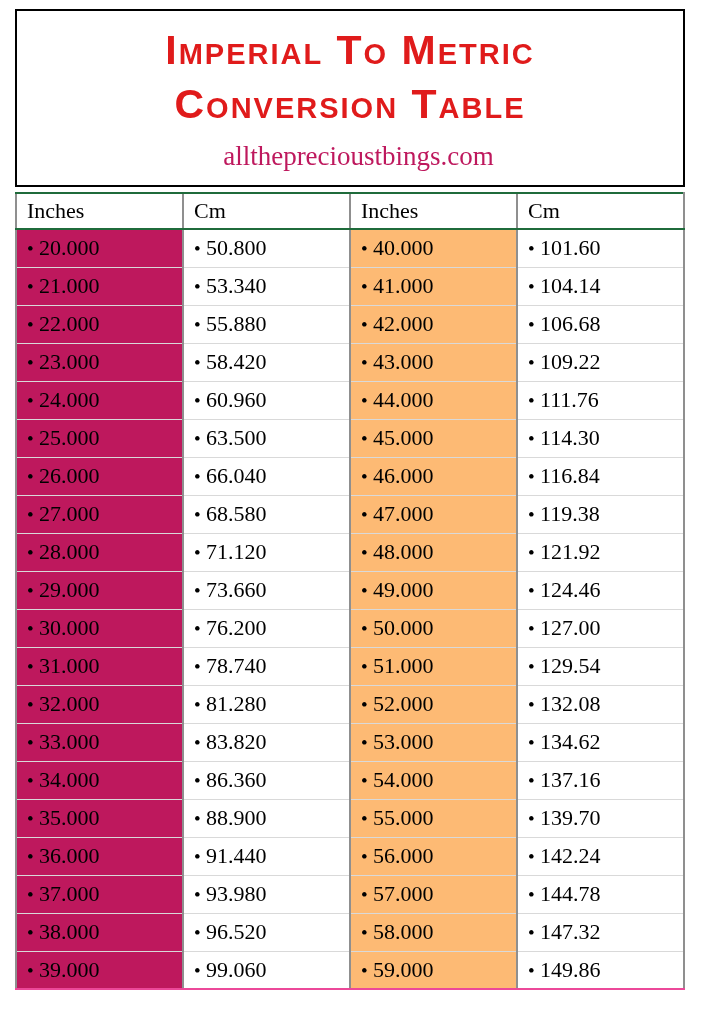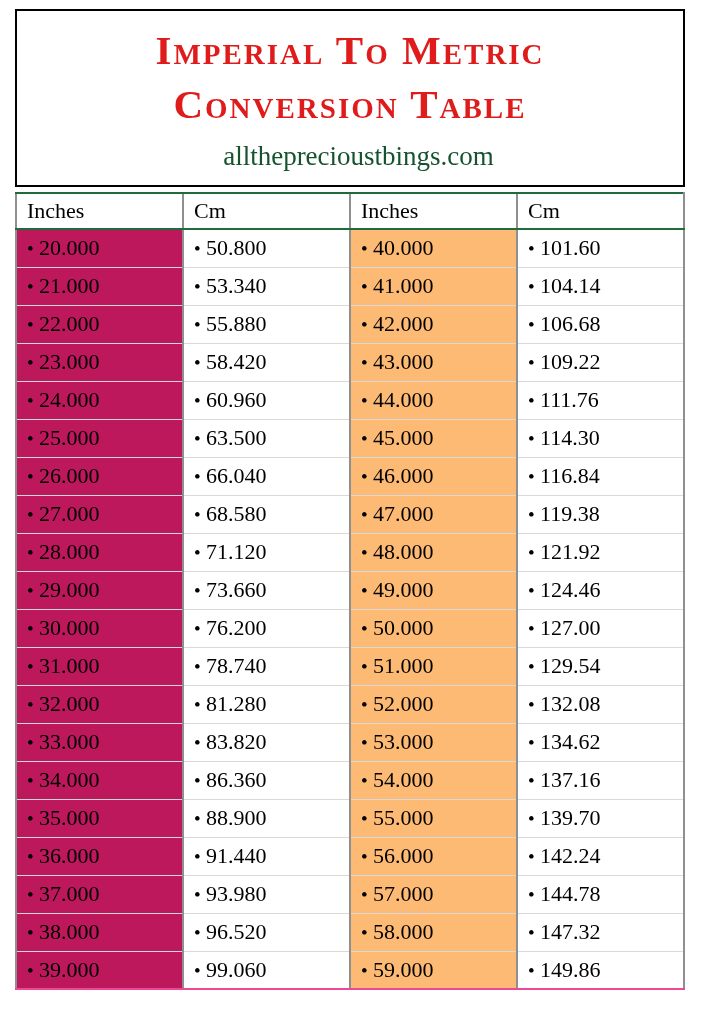--- a/index.html
+++ b/index.html
@@ -25,31 +25,31 @@
     margin: 9px 17px 0 15px;
     border: 2px solid #000000;
     background: #ffffff;
     padding: 12px 0 6px 0;
     text-align: center;
     box-sizing: border-box;
     height: 178px;
   }
   .title-line {
     color: #e01b1b;
-    font-family: Liberation Serif, serif;
+    font-family: Liberation Sans, sans-serif;
     font-weight: bold;
     font-size: 41px;
     letter-spacing: 2px;
     line-height: 1.32;
     font-variant: small-caps;
     text-transform: capitalize;
   }
   .site {
     margin-top: 10px;
-    color: #14532d;
+    color: #be185d;
     font-family: "Liberation Serif", serif;
     font-size: 27px;
     letter-spacing: 0px;
     padding-left: 17px;
   }
   
   .table-wrap {
     margin: 5px 17px 0 15px;
     box-sizing: border-box;
   }

